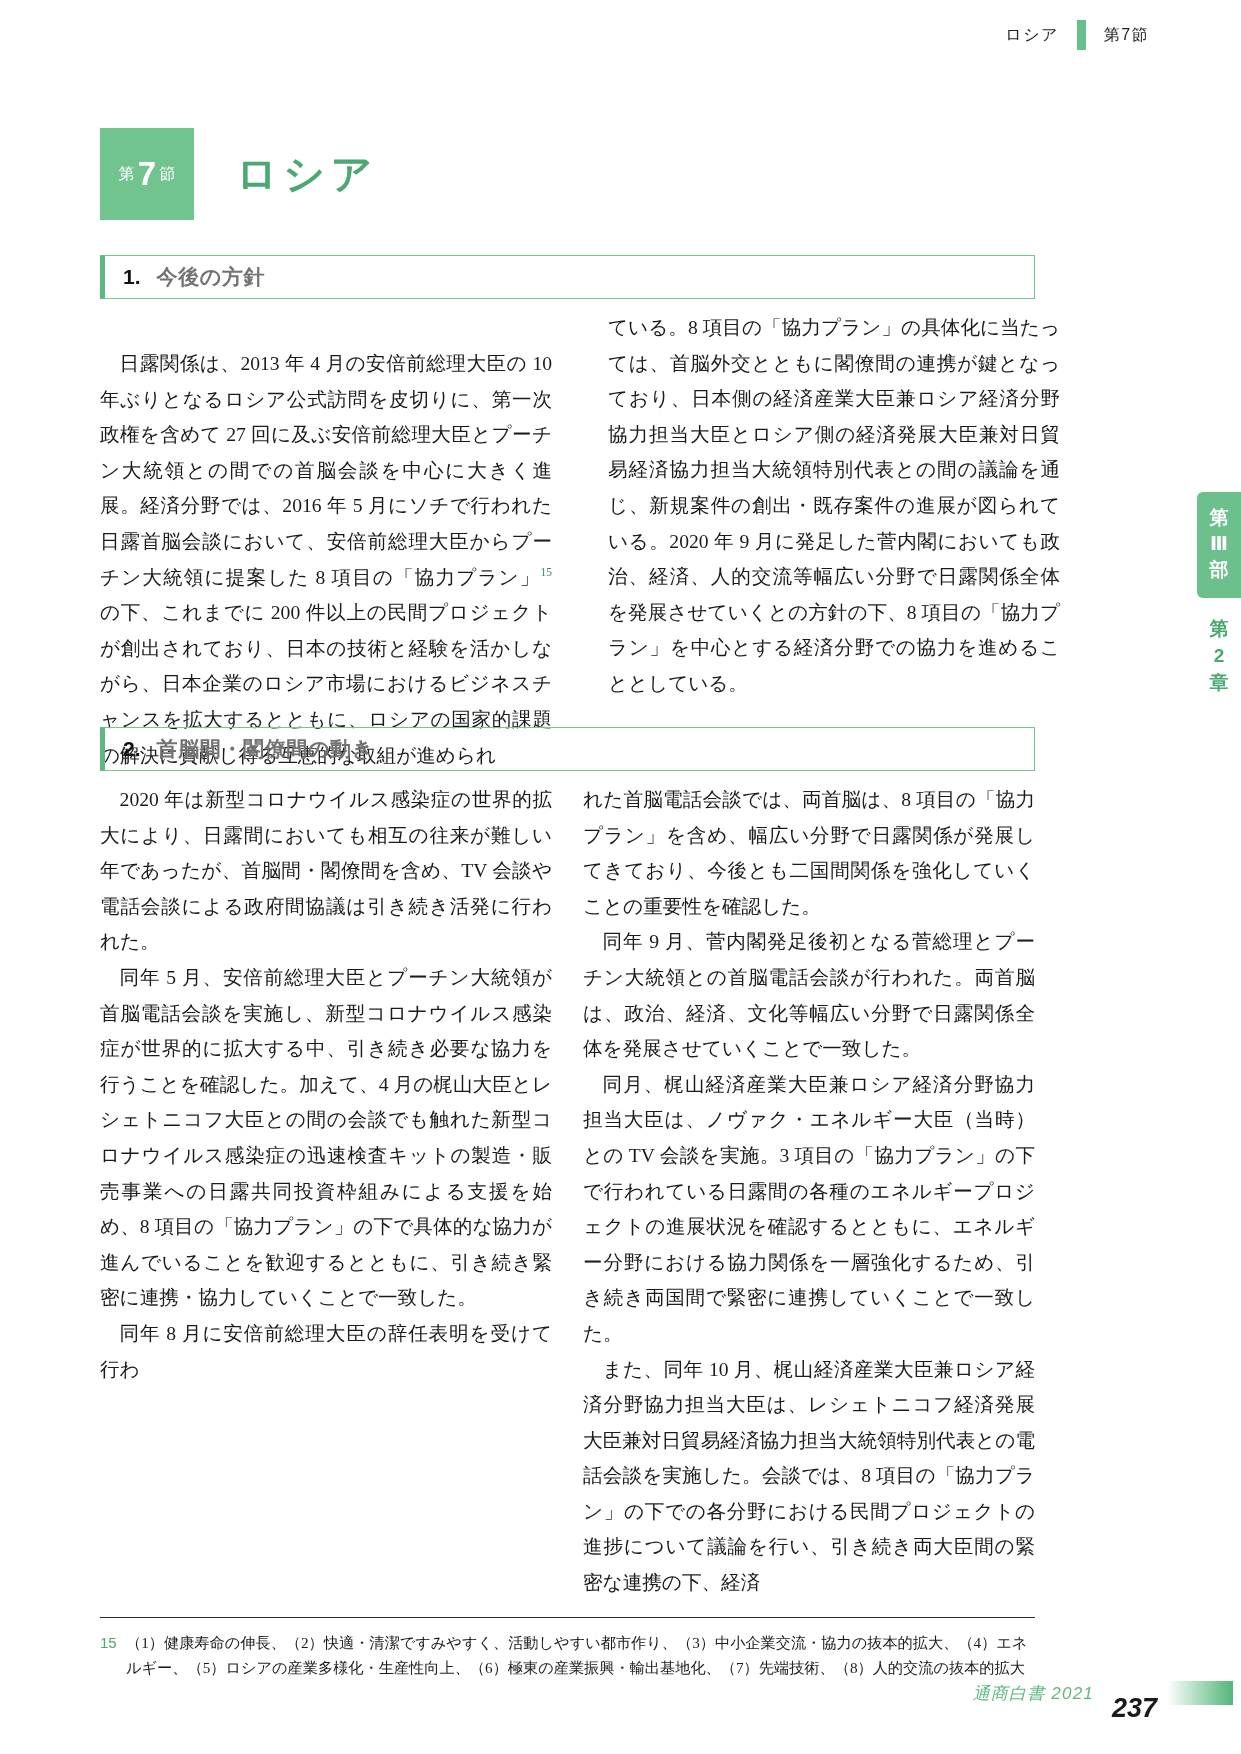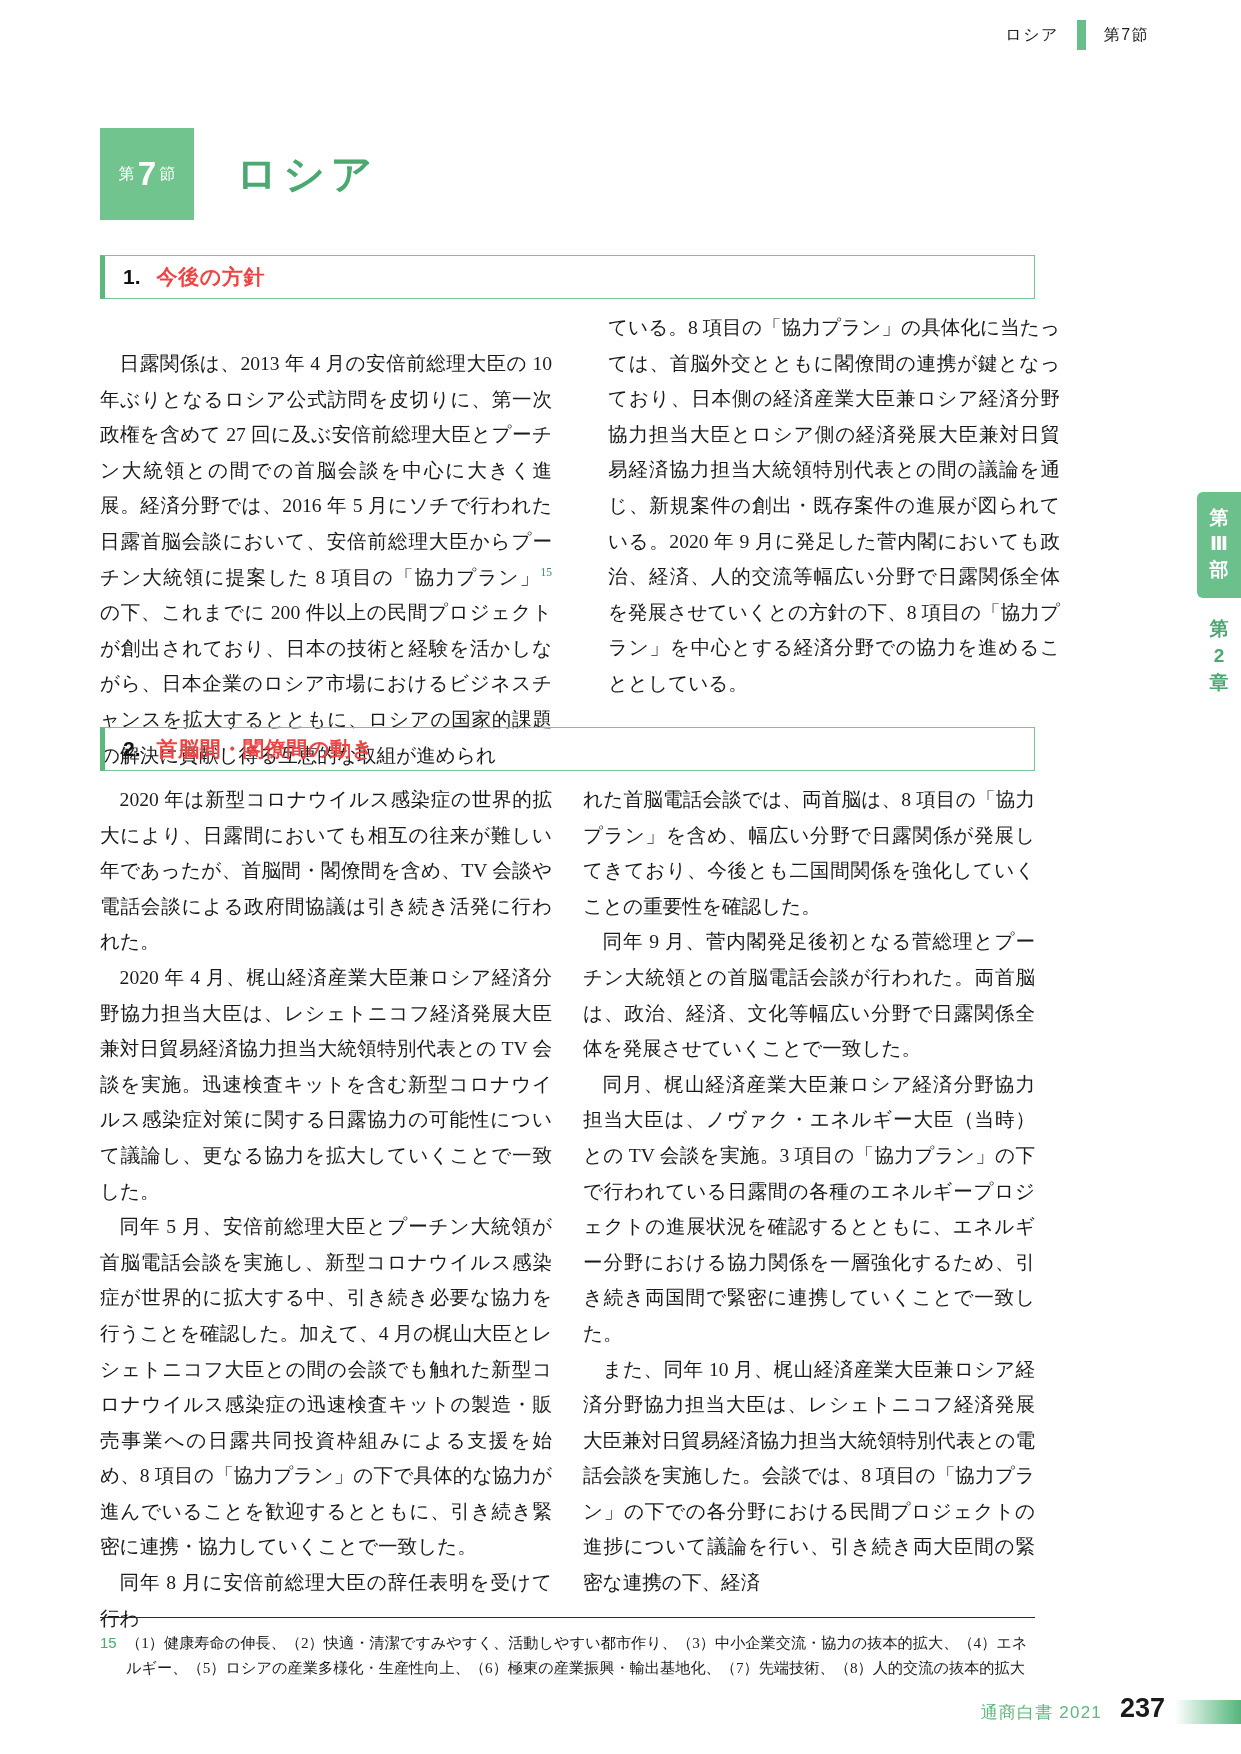--- a/index.html
+++ b/index.html
@@ -91,21 +91,21 @@
     font-family: "Liberation Sans", "DejaVu Sans", sans-serif;
     font-size: 21px;
     font-weight: bold;
     color: #111;
     margin-left: 18px;
   }
   .section-box .sec-title {
     font-family: "Liberation Sans", "DejaVu Sans", sans-serif;
     font-size: 21px;
     font-weight: bold;
-    color: #ef4444;
+    color: #737373;
     margin-left: 16px;
     letter-spacing: 0.03em;
   }
   #section-box-1 { top: 255px; }
   #section-box-2 { top: 727px; }
 
   
   .col {
     position: absolute;
     width: 452px;
@@ -192,24 +192,25 @@
     min-width: 26px;
   }
   .footnote .fn-body {
     flex: 1;
     text-indent: 0;
   }
 
   
   .footer {
     position: absolute;
-    right: 0;
+    right: 8px;
     bottom: 30px;
     display: flex;
-    align-items: flex-end;
+    align-items: center;
+    font-style: italic;
   }
   .footer .f-book {
     font-family: "Liberation Sans", "DejaVu Sans", sans-serif;
     font-size: 17px;
     color: #5cb87f;
     letter-spacing: 0.07em;
   }
   .footer .f-page {
     font-family: "Liberation Sans", "DejaVu Sans", sans-serif;
     font-size: 27px;
@@ -256,21 +257,20 @@
   <p style="text-indent:0">ている。8 項目の「協力プラン」の具体化に当たっては、首脳外交とともに閣僚間の連携が鍵となっており、日本側の経済産業大臣兼ロシア経済分野協力担当大臣とロシア側の経済発展大臣兼対日貿易経済協力担当大統領特別代表との間の議論を通じ、新規案件の創出・既存案件の進展が図られている。2020 年 9 月に発足した菅内閣においても政治、経済、人的交流等幅広い分野で日露関係全体を発展させていくとの方針の下、8 項目の「協力プラン」を中心とする経済分野での協力を進めることとしている。</p>
 </div>
 
 <div class="section-box" id="section-box-2">
   <span class="sec-num">2.</span>
   <span class="sec-title">首脳間・閣僚間の動き</span>
 </div>
 
 <div class="col" id="sec2-col-left">
   <p>2020 年は新型コロナウイルス感染症の世界的拡大により、日露間においても相互の往来が難しい年であったが、首脳間・閣僚間を含め、TV 会談や電話会談による政府間協議は引き続き活発に行われた。</p>
-  <p>2020 年 4 月、梶山経済産業大臣兼ロシア経済分野協力担当大臣は、レシェトニコフ経済発展大臣兼対日貿易経済協力担当大統領特別代表との TV 会談を実施。迅速検査キットを含む新型コロナウイルス感染症対策に関する日露協力の可能性について議論し、更なる協力を拡大していくことで一致した。</p>
   <p>同年 5 月、安倍前総理大臣とプーチン大統領が首脳電話会談を実施し、新型コロナウイルス感染症が世界的に拡大する中、引き続き必要な協力を行うことを確認した。加えて、4 月の梶山大臣とレシェトニコフ大臣との間の会談でも触れた新型コロナウイルス感染症の迅速検査キットの製造・販売事業への日露共同投資枠組みによる支援を始め、8 項目の「協力プラン」の下で具体的な協力が進んでいることを歓迎するとともに、引き続き緊密に連携・協力していくことで一致した。</p>
   <p>同年 8 月に安倍前総理大臣の辞任表明を受けて行わ</p>
 </div>
 
 <div class="col" id="sec2-col-right">
   <p style="text-indent:0">れた首脳電話会談では、両首脳は、8 項目の「協力プラン」を含め、幅広い分野で日露関係が発展してきており、今後とも二国間関係を強化していくことの重要性を確認した。</p>
   <p>同年 9 月、菅内閣発足後初となる菅総理とプーチン大統領との首脳電話会談が行われた。両首脳は、政治、経済、文化等幅広い分野で日露関係全体を発展させていくことで一致した。</p>
   <p>同月、梶山経済産業大臣兼ロシア経済分野協力担当大臣は、ノヴァク・エネルギー大臣（当時）との TV 会談を実施。3 項目の「協力プラン」の下で行われている日露間の各種のエネルギープロジェクトの進展状況を確認するとともに、エネルギー分野における協力関係を一層強化するため、引き続き両国間で緊密に連携していくことで一致した。</p>
   <p>また、同年 10 月、梶山経済産業大臣兼ロシア経済分野協力担当大臣は、レシェトニコフ経済発展大臣兼対日貿易経済協力担当大統領特別代表との電話会談を実施した。会談では、8 項目の「協力プラン」の下での各分野における民間プロジェクトの進捗について議論を行い、引き続き両大臣間の緊密な連携の下、経済</p>
 </div>

